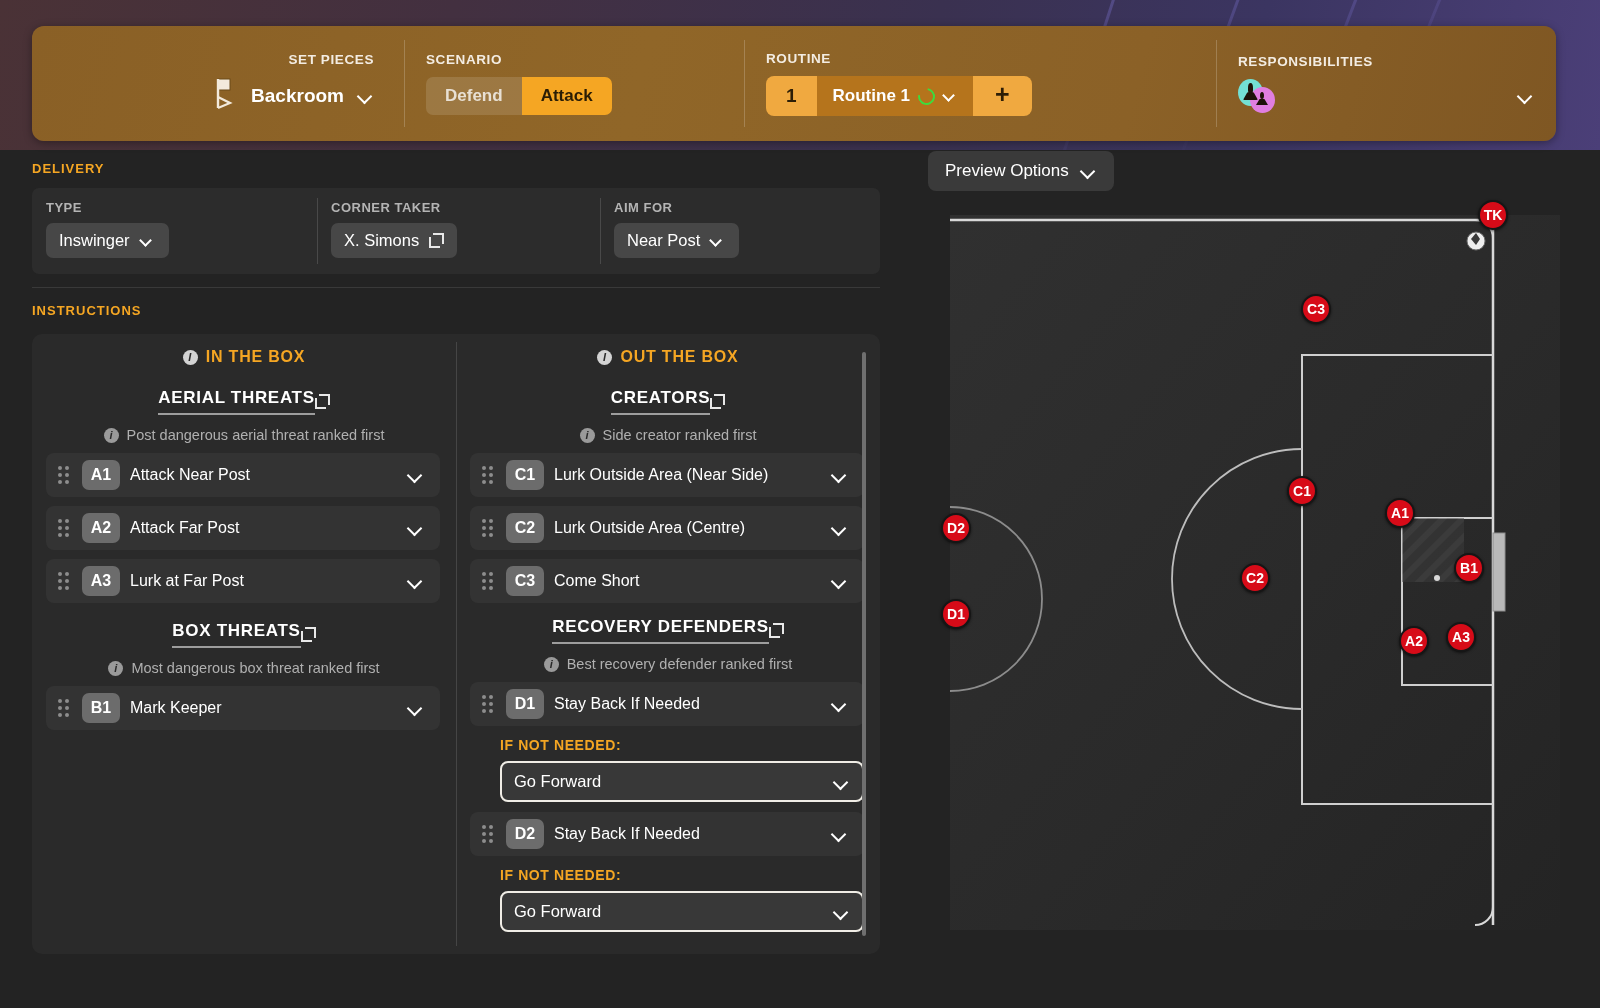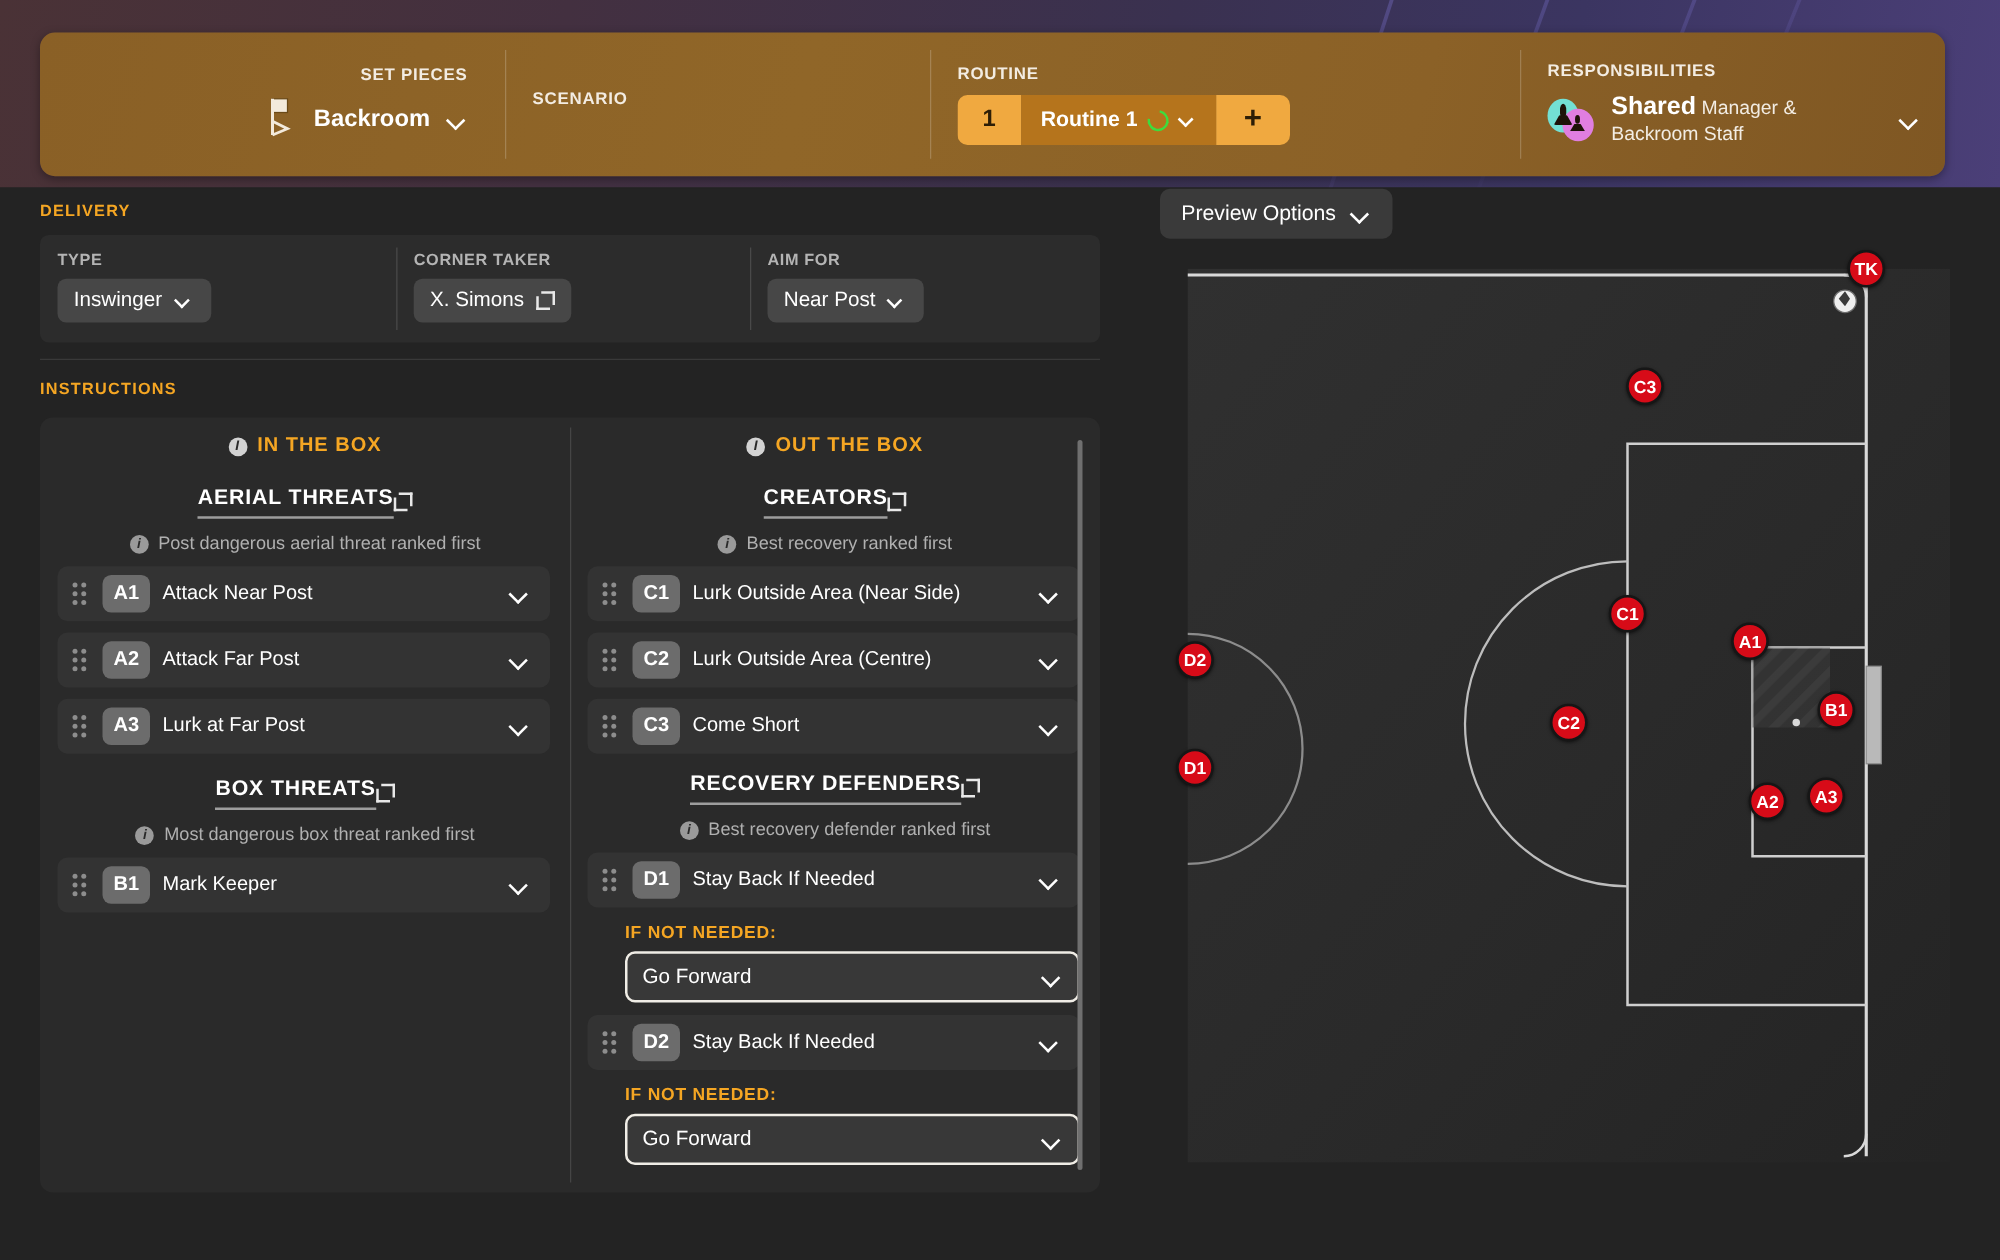--- a/index.html
+++ b/index.html
@@ -287,20 +287,24 @@
           <path d="M7 20 L19 26 L7 31" stroke="#f3eadc" stroke-width="2.2" fill="none"></path>
         </svg>
       </span>
       <span class="sp-name">Backroom</span>
       <span class="caret sp-caret"></span>
     </div>
   </div>
 
   <div class="tb-sec" id="sec-scenario">
     <div class="tb-label">SCENARIO</div>
+    <div class="seg">
+      <div class="seg-item">Defend</div>
+      <div class="seg-item active">Attack</div>
+    </div>
   </div>
 
   <div class="tb-sec" id="sec-routine">
     <div class="tb-label">ROUTINE</div>
     <div class="routine-wrap">
       <div class="r-num">1</div>
       <div class="r-mid">
         <span>Routine 1</span>
         <span class="r-refresh"></span>
         <span class="caret sm"></span>
@@ -313,24 +317,20 @@
     <div class="tb-label">RESPONSIBILITIES</div>
     <div class="resp-row">
       <span class="resp-icon">
         <span class="bub b1"></span>
           <span class="bub b2"></span>
         <span class="p1"></span>
           <span class="p1b"></span>
         <span class="p2"></span>
           <span class="p2b"></span>
       </span>
-      <span class="resp-text">
-        <span class="t1">Shared</span>
-        <span class="t2">Manager &amp; Backroom Staff</span>
-      </span>
       <span class="caret resp-caret"></span>
     </div>
   </div>
 </div>
 
 <div class="sect-title" id="delivery-title">DELIVERY</div>
 <div id="delivery-panel">
 
   <div class="dl-col" id="dl-type">
     <div class="dl-label">TYPE</div>
@@ -444,21 +444,21 @@
       <span class="info-i">i</span>
       <span>OUT THE BOX</span>
     </div>
 
     <div class="grp-head">
       <span class="grp-title">CREATORS</span>
       <span class="popout"></span>
     </div>
     <div class="grp-sub">
       <span class="info-i dim">i</span>
-      <span>Best recovery ranked first</span>
+      <span>Side creator ranked first</span>
     </div>
 
     <div class="row">
       <span class="drag">
           <i></i>
           <i></i>
           <i></i>
           <i></i>
           <i></i>
           <i></i>

